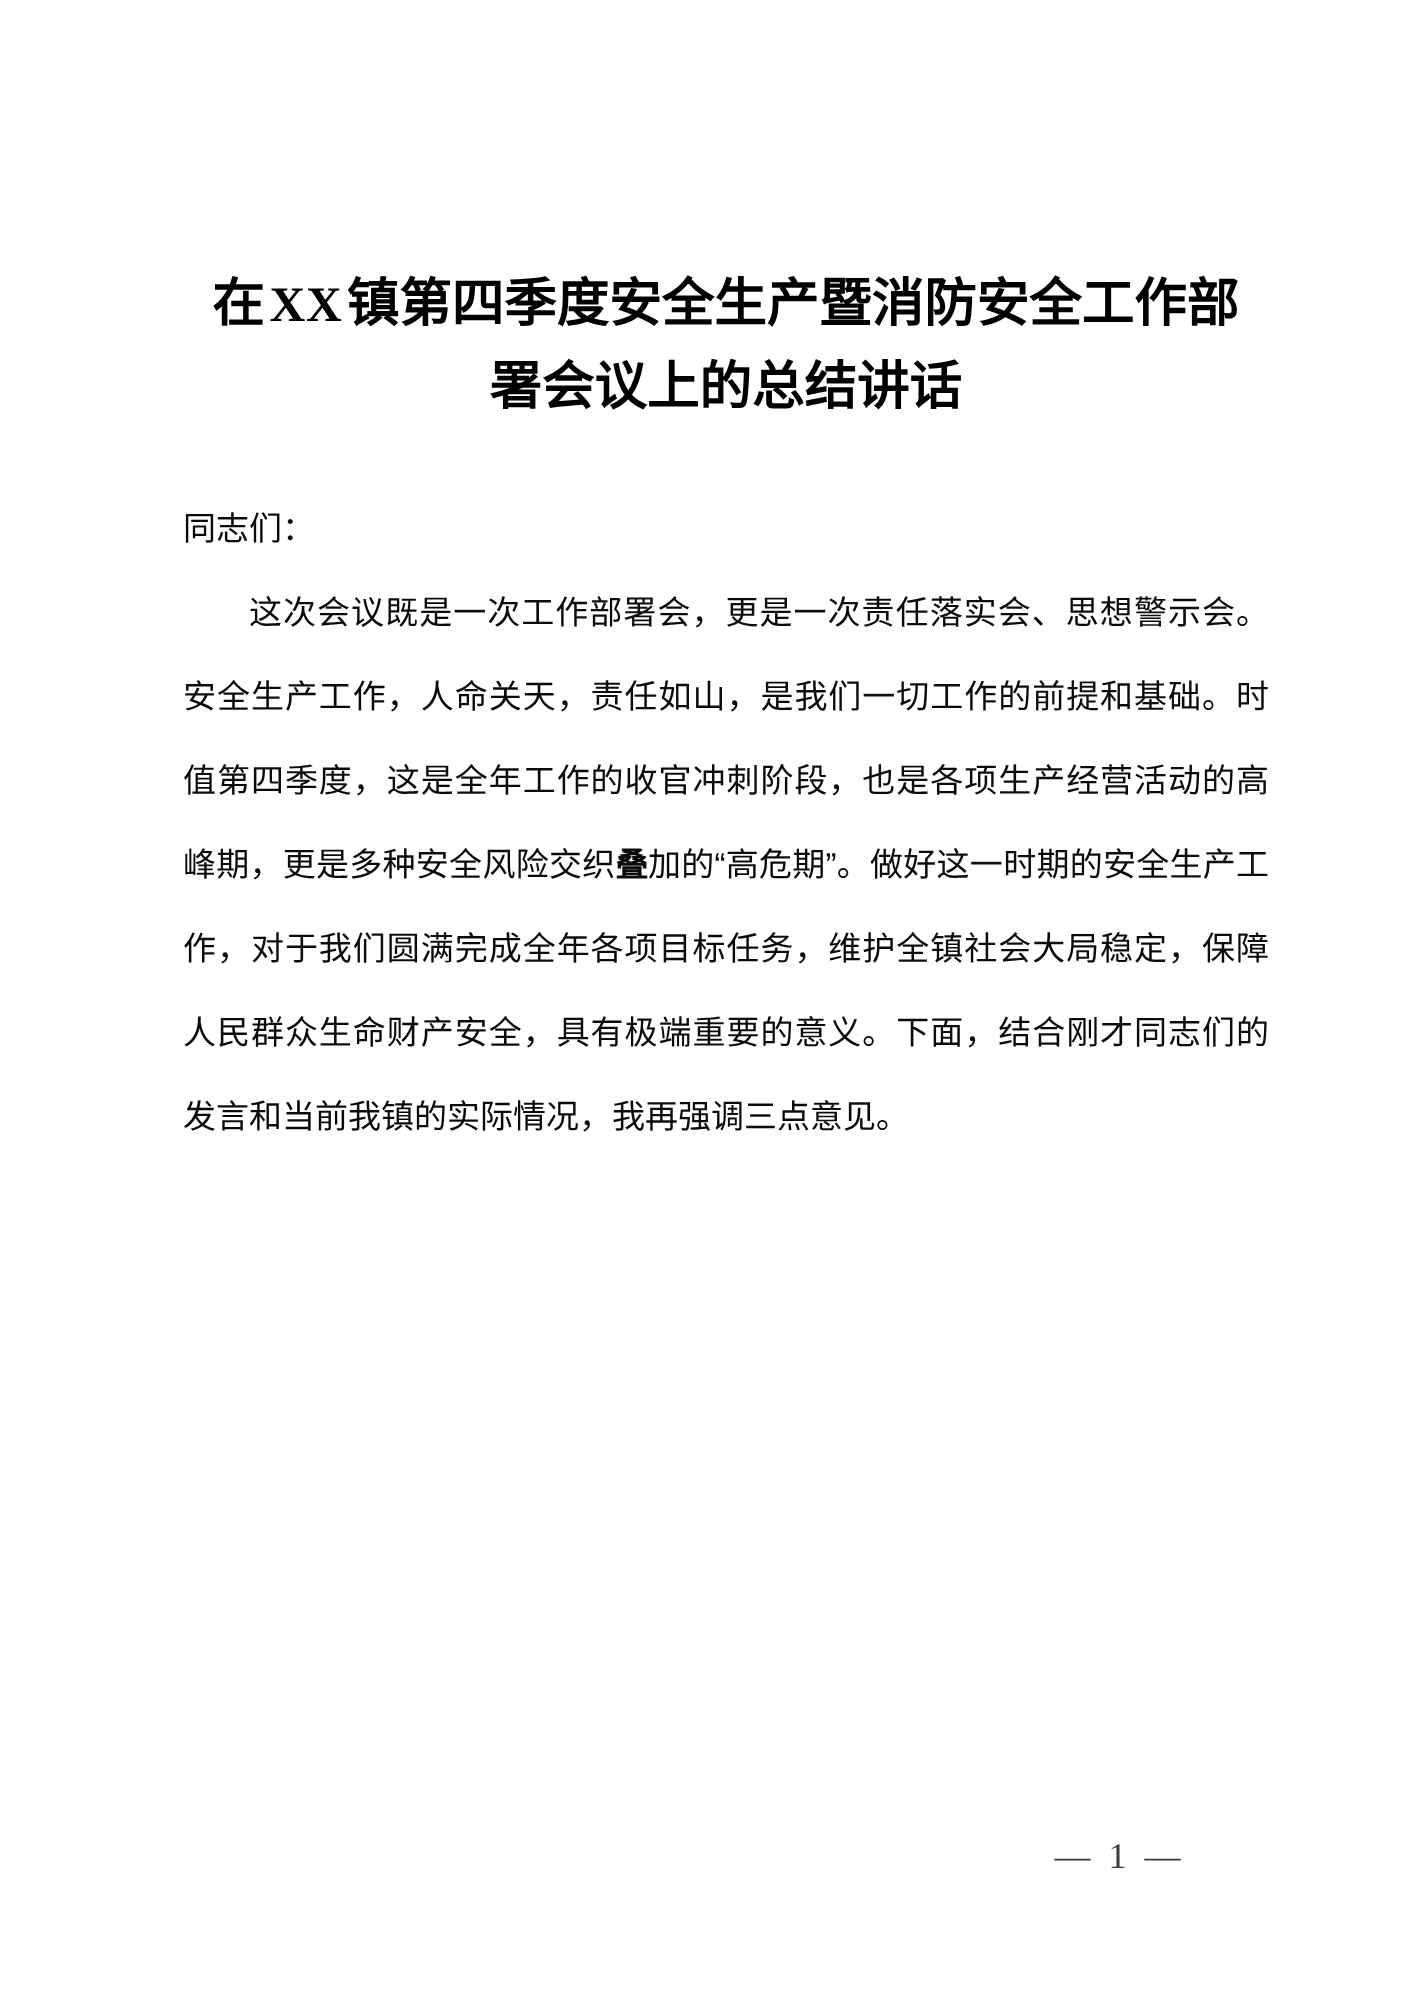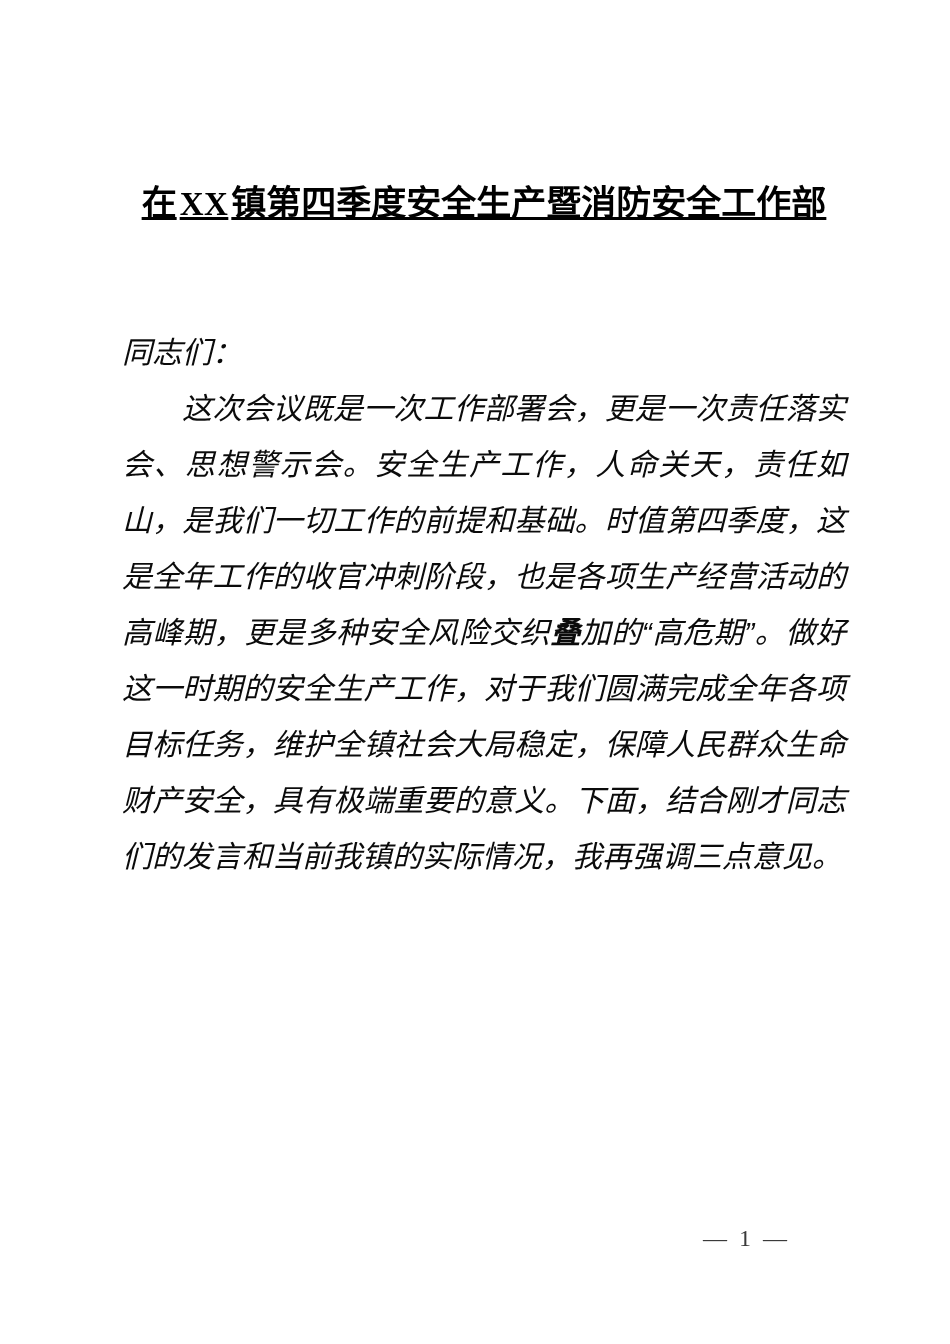--- a/index.html
+++ b/index.html
@@ -45,21 +45,20 @@
     font-weight: 700;
     font-size: 35px;
     line-height: 54px;
     letter-spacing: 0px;
     color: #000000;
   }
 
   .doc-title .title-line {
     display: block;
     white-space: nowrap;
-    text-decoration: underline;
   }
 
   .doc-title .latin {
     font-family: "Liberation Serif", "DejaVu Serif", serif;
     font-weight: 700;
     font-size: 33px;
     letter-spacing: 0.5px;
     padding: 0 3px;
   }
 
@@ -69,29 +68,28 @@
     left: 0;
     top: 325px;
     width: 724px;
   }
 
   .para {
     margin: 0;
     padding: 0;
     font-family: "Liberation Sans", "DejaVu Sans", sans-serif;
     font-weight: 400;
-    font-size: 30px;
+    font-size: 22px;
     line-height: 56px;
     color: #0b0b0b;
     text-align: justify;
     text-justify: inter-character;
     text-align-last: left;
     word-break: break-all;
     letter-spacing: 0px;
-    font-style: italic;
   }
 
   .para.salutation {
     text-indent: 0;
   }
 
   .para.indent {
     text-indent: 2em;
   }
 
@@ -123,20 +121,21 @@
 </style>
 </head>
 <body>
 
 <div class="page">
 
   <div class="page-body">
 
     <h1 class="doc-title">
       <span class="title-line"><span>在</span><span class="latin">XX</span><span>镇第四季度安全生产暨消防安全工作部</span></span>
+      <span class="title-line">署会议上的总结讲话</span>
     </h1>
 
     <div class="body-block">
 
       <p class="para salutation">同志们：</p>
 
 
       <p class="para indent"><span>这次会议既是一次工作部署会，更是一次责任落实会、思想警示会。安全生产工作，人命关天，责任如山，是我们一切工作的前提和基础。时值第四季度，这是全年工作的收官冲刺阶段，也是各项生产经营活动的高峰期，更是多种安全风险交织</span><span class="glyph-artifact">叠</span><span>加的“高危期”。做好这一时期的安全生产工作，对于我们圆满完成全年各项目标任务，维护全镇社会大局稳定，保障人民群众生命财产安全，具有极端重要的意义。下面，结合刚才同志们的发言和当前我镇的实际情况，我再强调三点意见。</span></p>
 
     </div>

